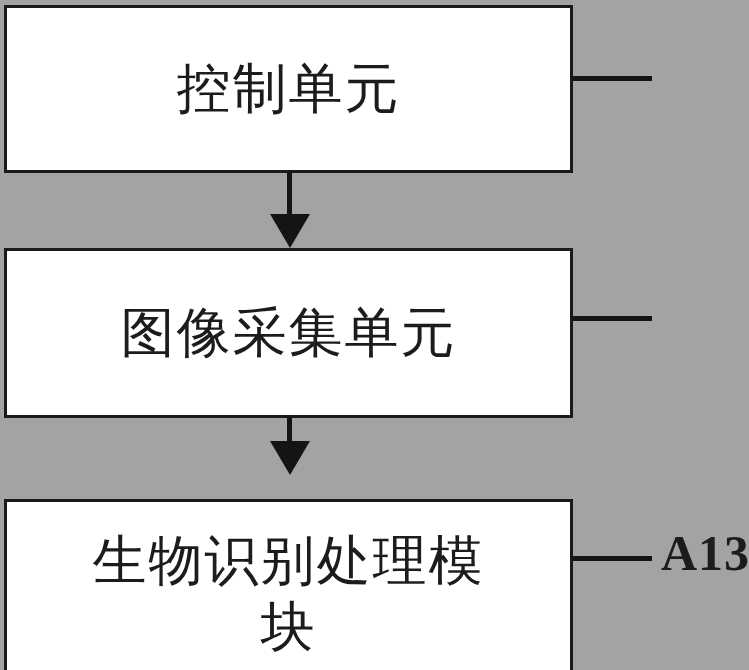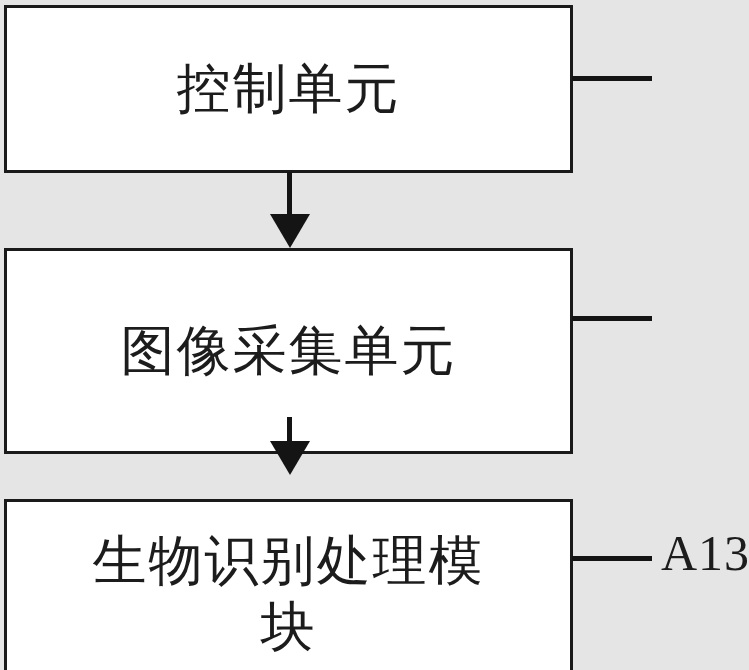--- a/index.html
+++ b/index.html
@@ -5,21 +5,21 @@
 <style>
   html, body {
     margin: 0;
     padding: 0;
     background: #ffffff;
   }
   #canvas {
     position: relative;
     width: 749px;
     height: 670px;
-    background: #e5e5e5;
+    background: #a3a3a3;
     overflow: hidden;
     font-family: "Liberation Sans", "DejaVu Sans", sans-serif;
   }
 
   
   .block {
     position: absolute;
     box-sizing: border-box;
     border: 3px solid #1a1a1a;
     background: #ffffff;
@@ -33,21 +33,21 @@
     font-size: 54px;
     line-height: 1.32;
     color: #1c1c1c;
     letter-spacing: 2px;
     font-weight: 400;
     white-space: pre-line;
     user-select: none;
   }
 
   #block-control   { left: 4px;  top: 5px;   width: 569px; height: 168px; }
-  #block-capture   { left: 4px;  top: 248px; width: 569px; height: 206px; }
+  #block-capture   { left: 4px;  top: 248px; width: 569px; height: 170px; }
   #block-biometric { left: 4px;  top: 472px; width: 569px; height: 189px; margin-top: 27px; }
 
   #block-biometric .block-label {
     max-width: 530px;
     line-height: 1.22;
   }
 
   
   .connector {
     position: absolute;
@@ -97,21 +97,21 @@
     user-select: none;
   }
 
   #leader-a11 { left: 572px; top: 76px;  width: 80px; }
   #ref-a11    { left: 661px; top: 48px; }
 
   #leader-a12 { left: 572px; top: 316px; width: 80px; }
   #ref-a12    { left: 661px; top: 288px; }
 
   #leader-a13 { left: 572px; top: 556px; width: 80px; }
-  #ref-a13    { left: 661px; top: 528px; }
+  #ref-a13    { left: 661px; top: 528px; font-weight: bold; }
 </style>
 </head>
 <body>
 
 <div id="canvas">
 
   <div class="block" id="block-control">
     <span class="block-label">控制单元</span>
   </div>
 

